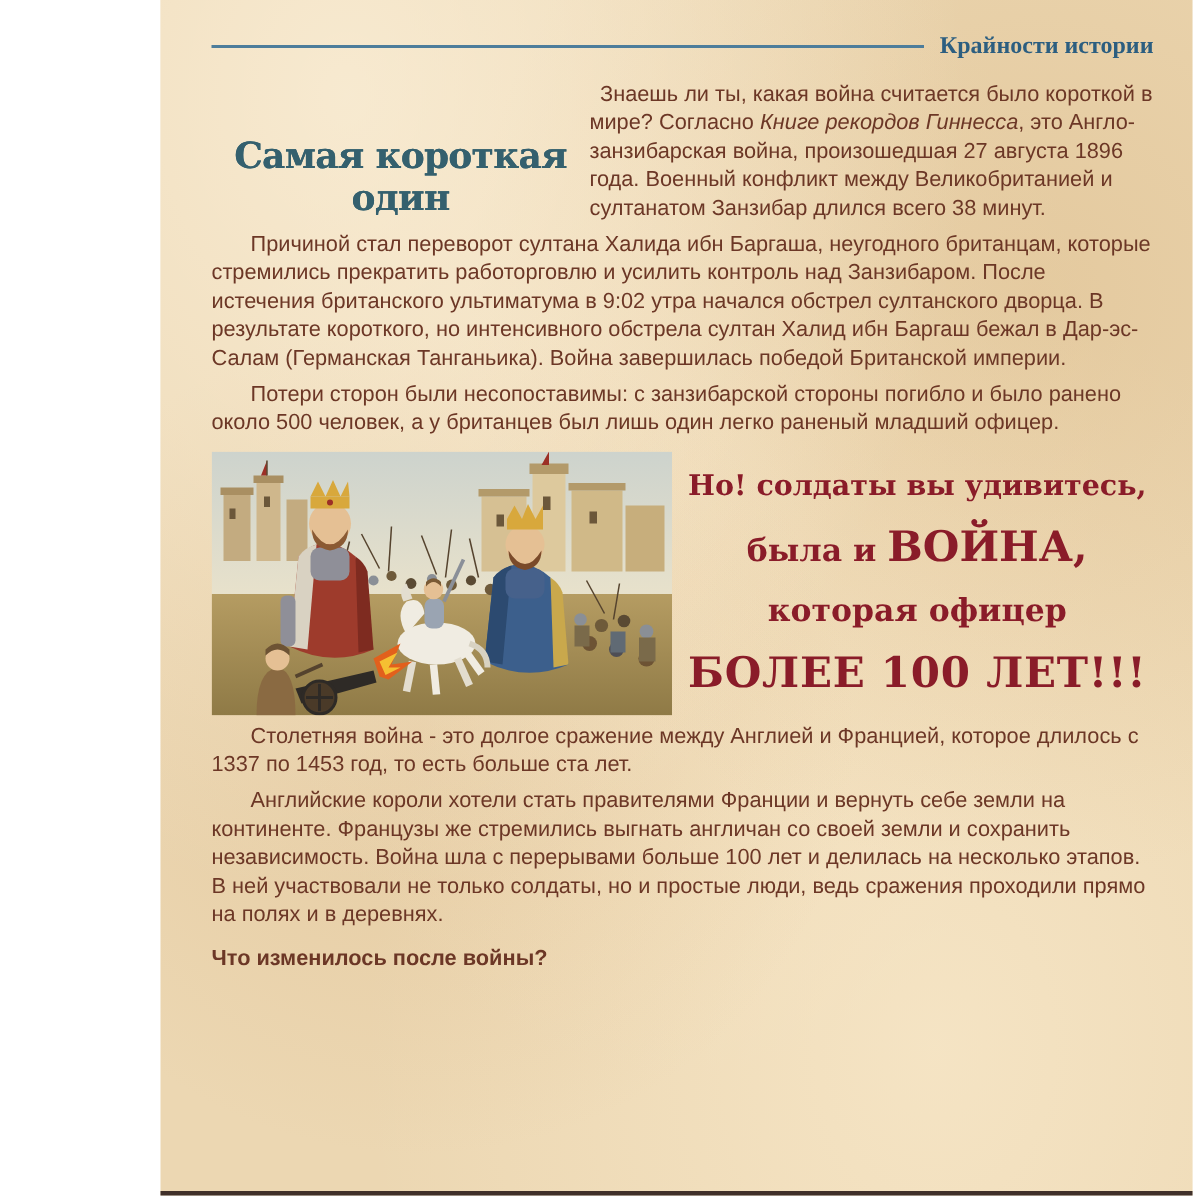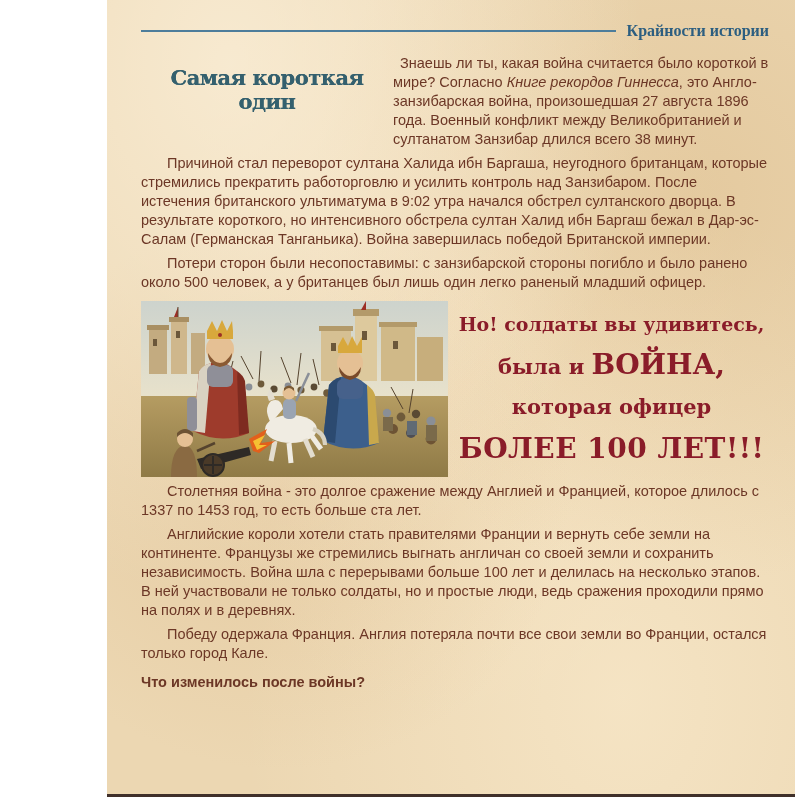--- a/index.html
+++ b/index.html
@@ -27,22 +27,22 @@
     color:#2c5e80;white-space:nowrap;
   }
   .page-title{
     margin-top:10px;font-size:26px;font-weight:bold;color:#161616;letter-spacing:.2px;
   }
   .lead{display:flex;margin-top:12px;}
   .gothic-col{
     width:252px;flex:0 0 252px;text-align:center;padding-top:14px;
   }
   .gothic-title{
-    font-family:"DejaVu Serif",serif;font-weight:bold;font-size:21px;line-height:1.15;
-    color:#34606e;letter-spacing:-0.5px;text-shadow:0 0 .4px #34606e;
+    font-family:"DejaVu Serif",serif;font-weight:bold;font-size:24px;line-height:1.15;
+    color:#34606e;letter-spacing:-0.5px;text-shadow:0 0 .4px #34606e;margin-top:24px;
   }
   .lead-text{
     flex:1;color:#6c3726;font-size:14.5px;line-height:19px;padding-top:2px;text-indent:7px;
   }
   .body-text{color:#6c3726;font-size:14.5px;line-height:19px;}
   .para{margin:5px 0 0 0;text-indent:26px;}
   .banner{display:flex;margin-top:9px;height:176px;}
   .illustration{
     width:307px;flex:0 0 307px;height:176px;overflow:hidden;
   }
@@ -222,18 +222,17 @@
       <div class="banner-l1">Но! солдаты вы удивитесь,</div>
       <div class="banner-l2"><span>была и </span><span class="emph">ВОЙНА,</span></div>
       <div class="banner-l3">которая офицер</div>
       <div class="banner-l4">БОЛЕЕ 100 ЛЕТ!!!</div>
     </div>
   </div>
 
   <div class="body-text">
     <p class="para">Столетняя война - это долгое сражение между Англией и Францией, которое длилось с 1337 по 1453 год, то есть больше ста лет.</p>
     <p class="para">Английские короли хотели стать правителями Франции и вернуть себе земли на континенте. Французы же стремились выгнать англичан со своей земли и сохранить независимость. Война шла с перерывами больше 100 лет и делилась на несколько этапов. В ней участвовали не только солдаты, но и простые люди, ведь сражения проходили прямо на полях и в деревнях.</p>
-    <p class="para">Победу одержала Франция. Англия потеряла почти все свои земли во Франции, остался только город Кале.</p>
   </div>
 
   <div class="aftermath-heading">Что изменилось после войны?</div>
 
 </div>
 
 </body></html>

